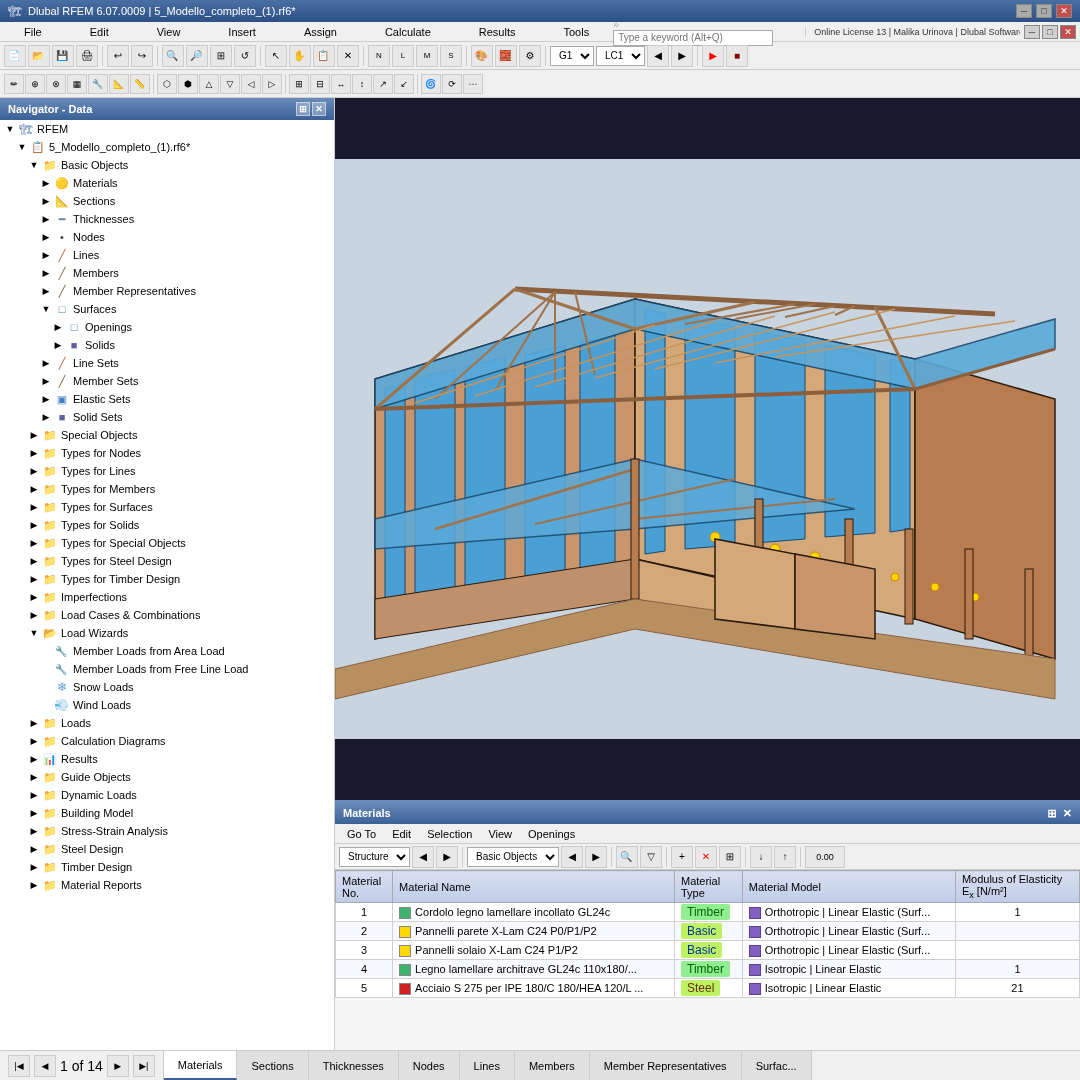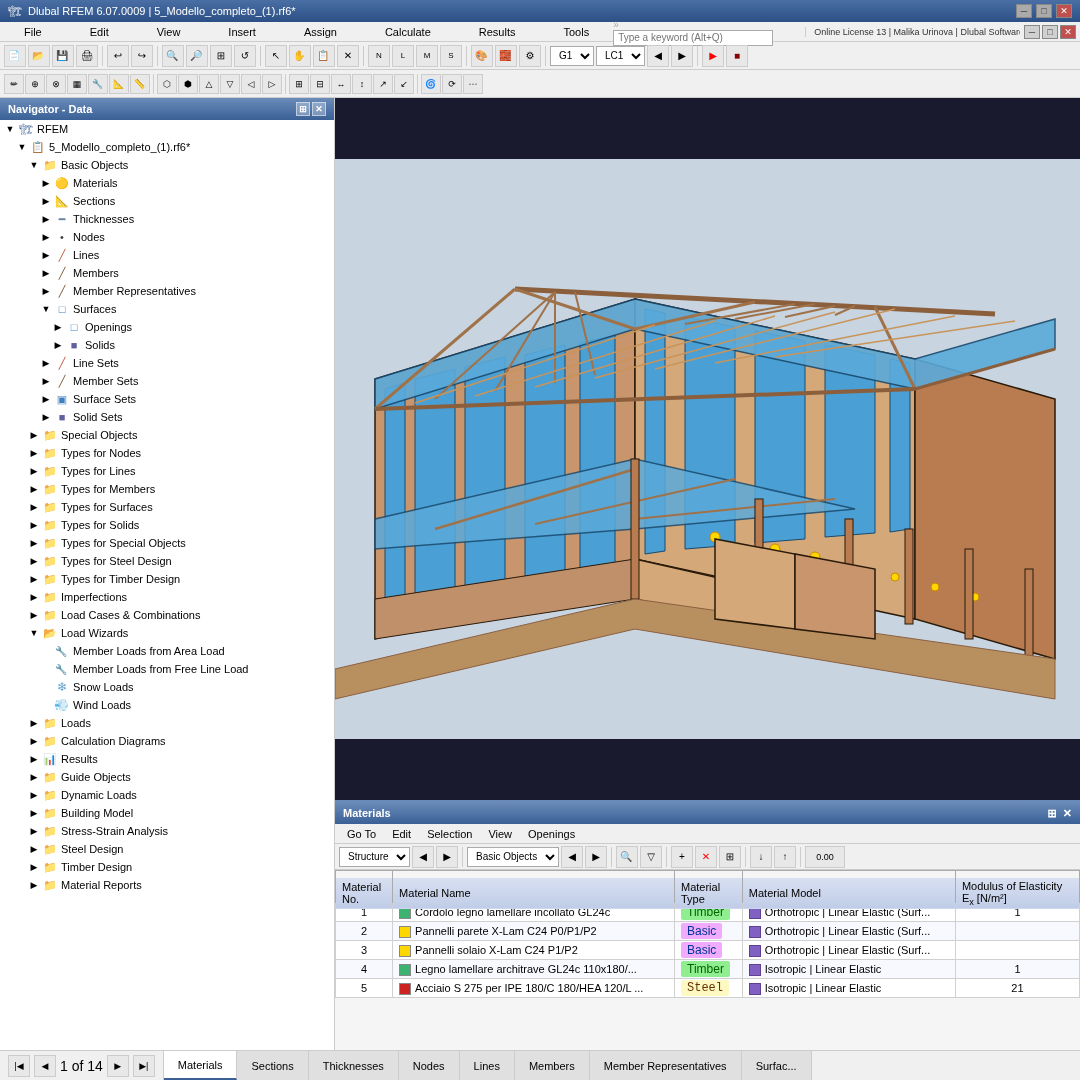--- a/index.html
+++ b/index.html
@@ -132,31 +132,31 @@
     
     .table-container { flex: 1; overflow-y: auto; overflow-x: auto; }
     .materials-table { width: 100%; border-collapse: collapse; font-size: 11px; }
     .materials-table th {
       background: linear-gradient(to bottom, #d8e0f0, #c0cce8);
       border: 1px solid #aaa;
       padding: 2px 6px;
       text-align: left;
       font-weight: normal;
       position: sticky;
-      top: 7px;
+      top: 0;
       white-space: nowrap;
     }
     .materials-table td { border: 1px solid #d0d0d0; padding: 2px 6px; background: white; white-space: nowrap; }
     .materials-table tr:nth-child(even) td { background: #f8f8ff; }
 
     .color-swatch { width: 12px; height: 12px; display: inline-block; border: 1px solid #888; margin-right: 4px; vertical-align: middle; }
     .type-badge { padding: 1px 6px; font-size: 12px; border-radius: 2px; }
     .badge-timber { background: #90ee90; color: #006600; }
-    .badge-basic { background: #f0abfc; color: #003399; margin-top: 7px; }
-    .badge-steel { background: #fef9c3; color: #663300; font-family: Liberation Mono, monospace; }
+    .badge-basic { background: #bef264; color: #003399; margin-top: 7px; }
+    .badge-steel { background: #bef264; color: #663300; }
 
     
     .bottom-tabs {
       height: 30px;
       background: #f0f0f0;
       border-top: 1px solid #ccc;
       display: flex;
       align-items: stretch;
     }
     .bottom-tab {
@@ -400,21 +400,21 @@
 
       <div class="tree-item indent-3">
         <span class="expand-btn">▶</span>
         <span class="tree-icon" style="color:#806040;">╱</span>
         <span class="tree-label">Member Sets</span>
       </div>
 
       <div class="tree-item indent-3">
         <span class="expand-btn">▶</span>
         <span class="tree-icon" style="color:#4080c0;">▣</span>
-        <span class="tree-label">Surface Sets</span>
+        <span class="tree-label">Elastic Sets</span>
       </div>
 
       <div class="tree-item indent-3">
         <span class="expand-btn">▶</span>
         <span class="tree-icon icon-solid">■</span>
         <span class="tree-label">Solid Sets</span>
       </div>
 
       <div class="tree-item indent-2">
         <span class="expand-btn">▶</span>

